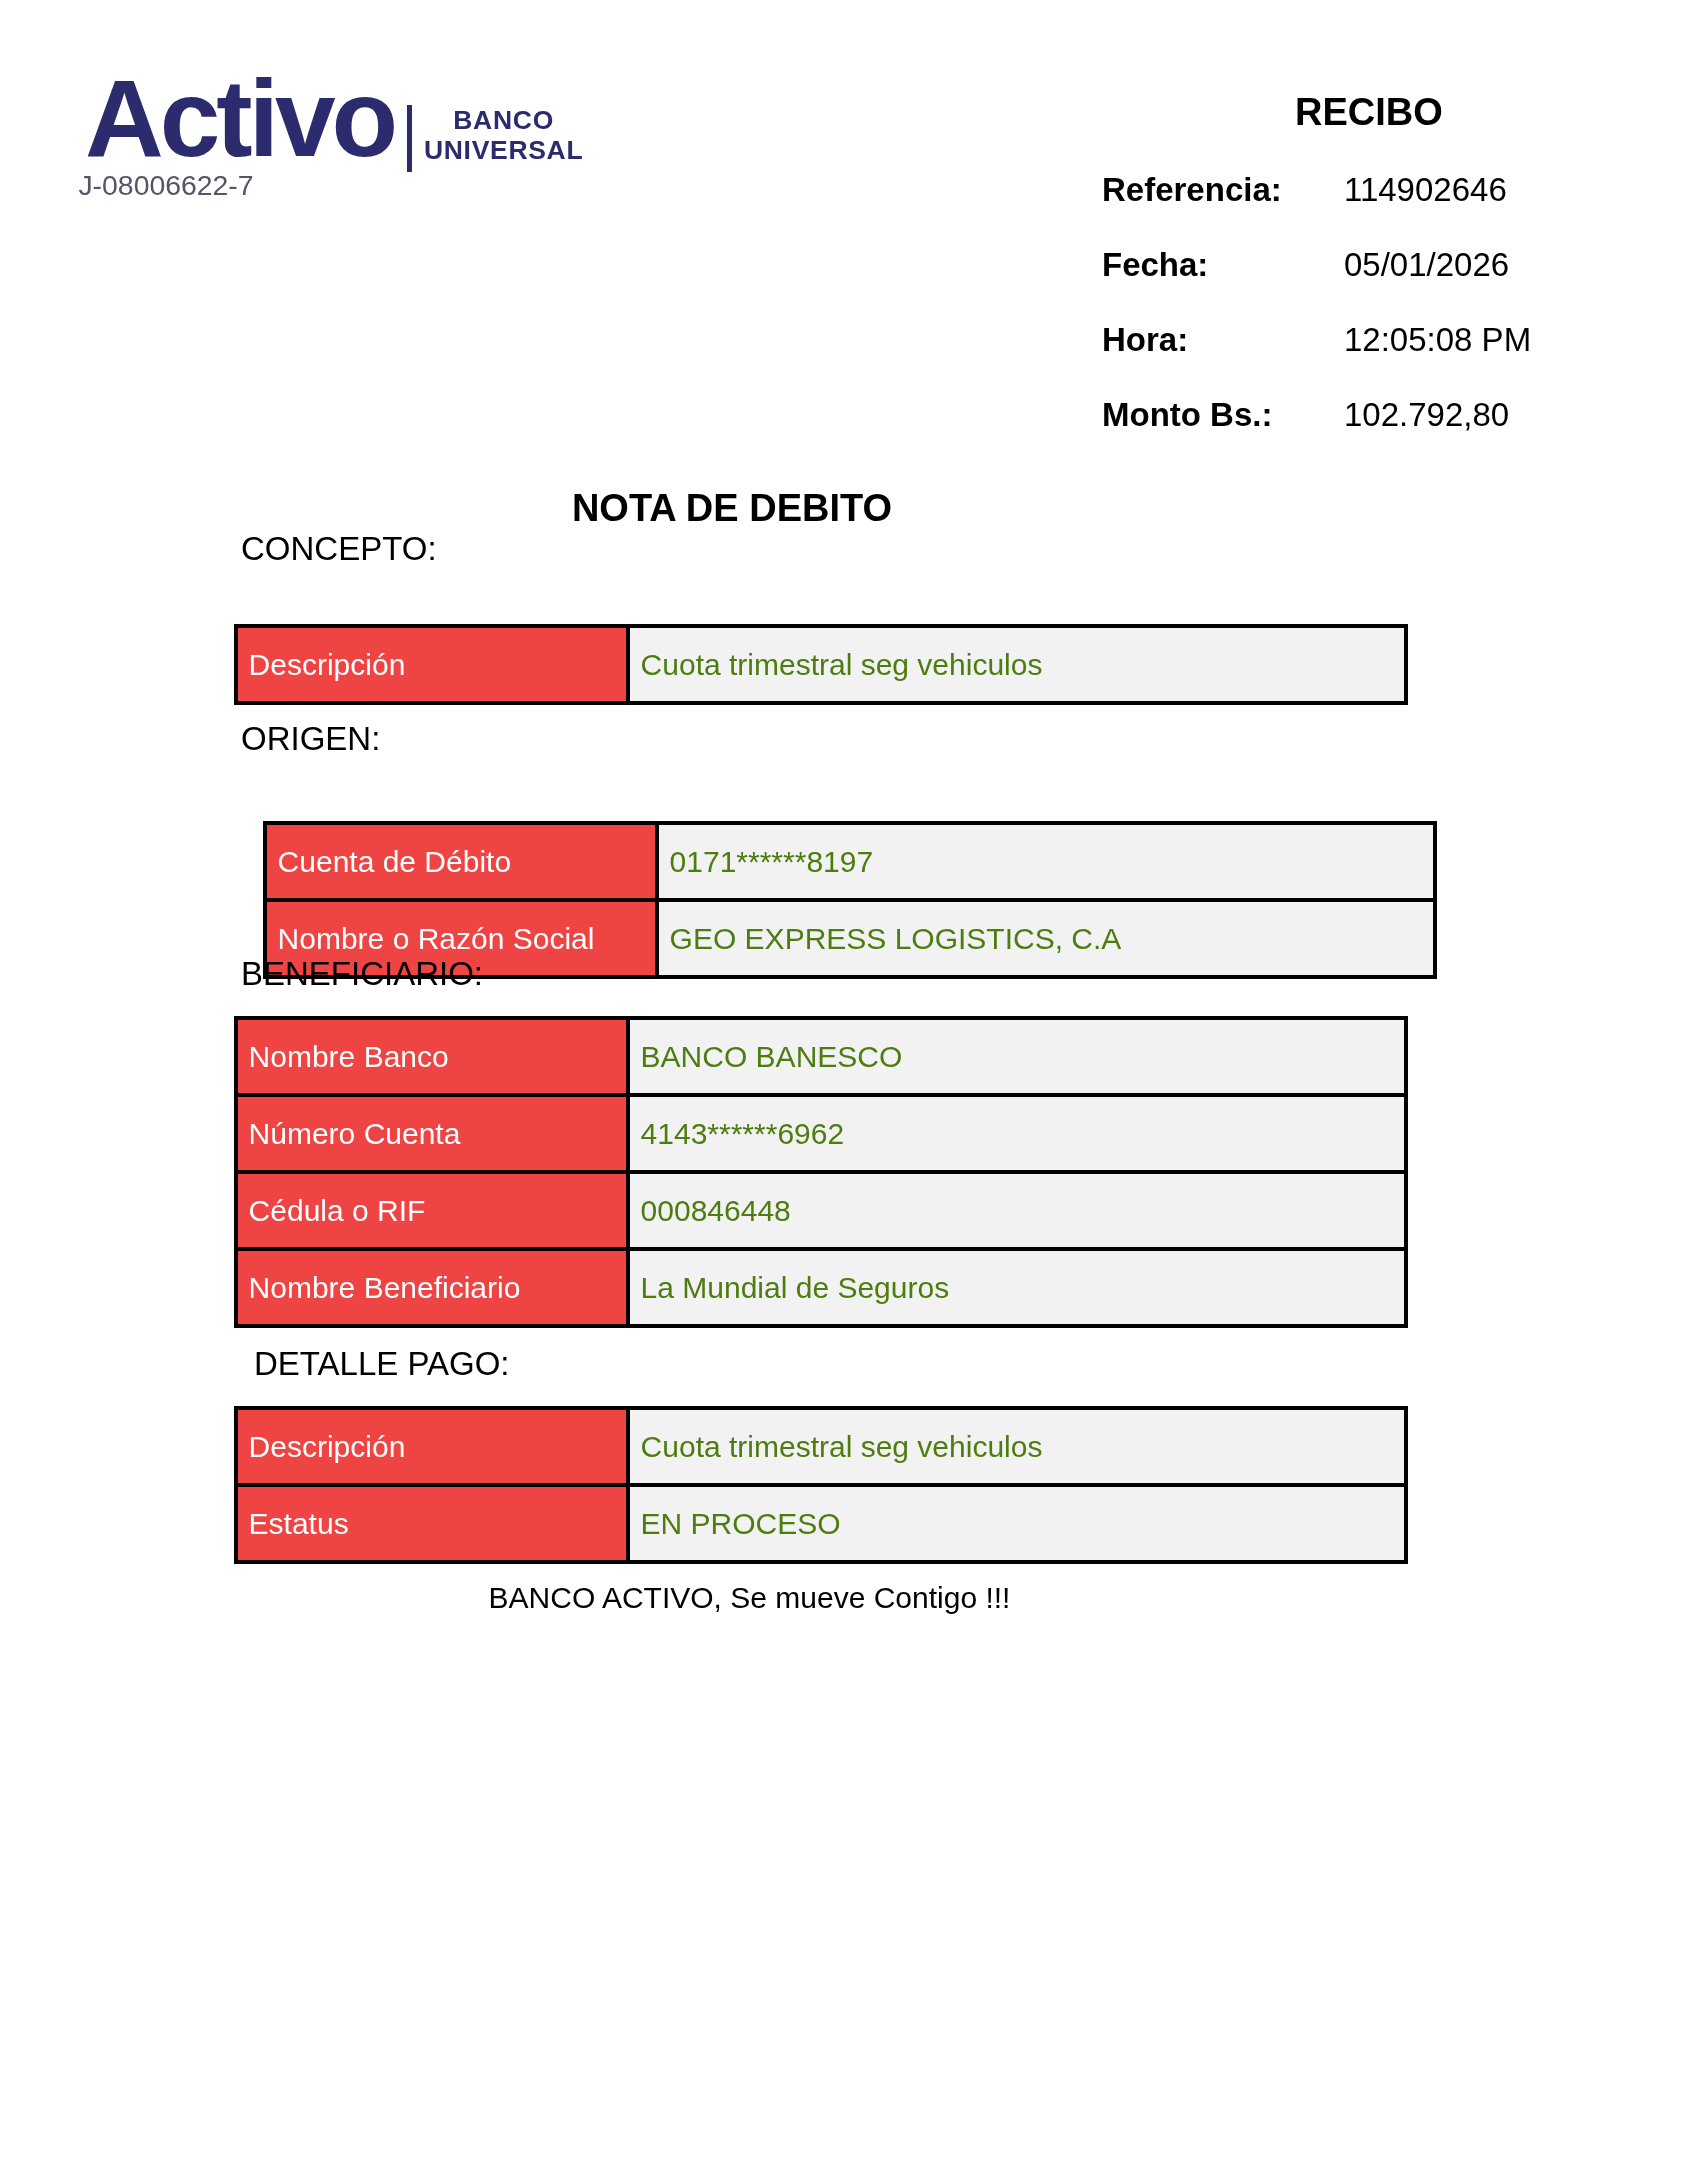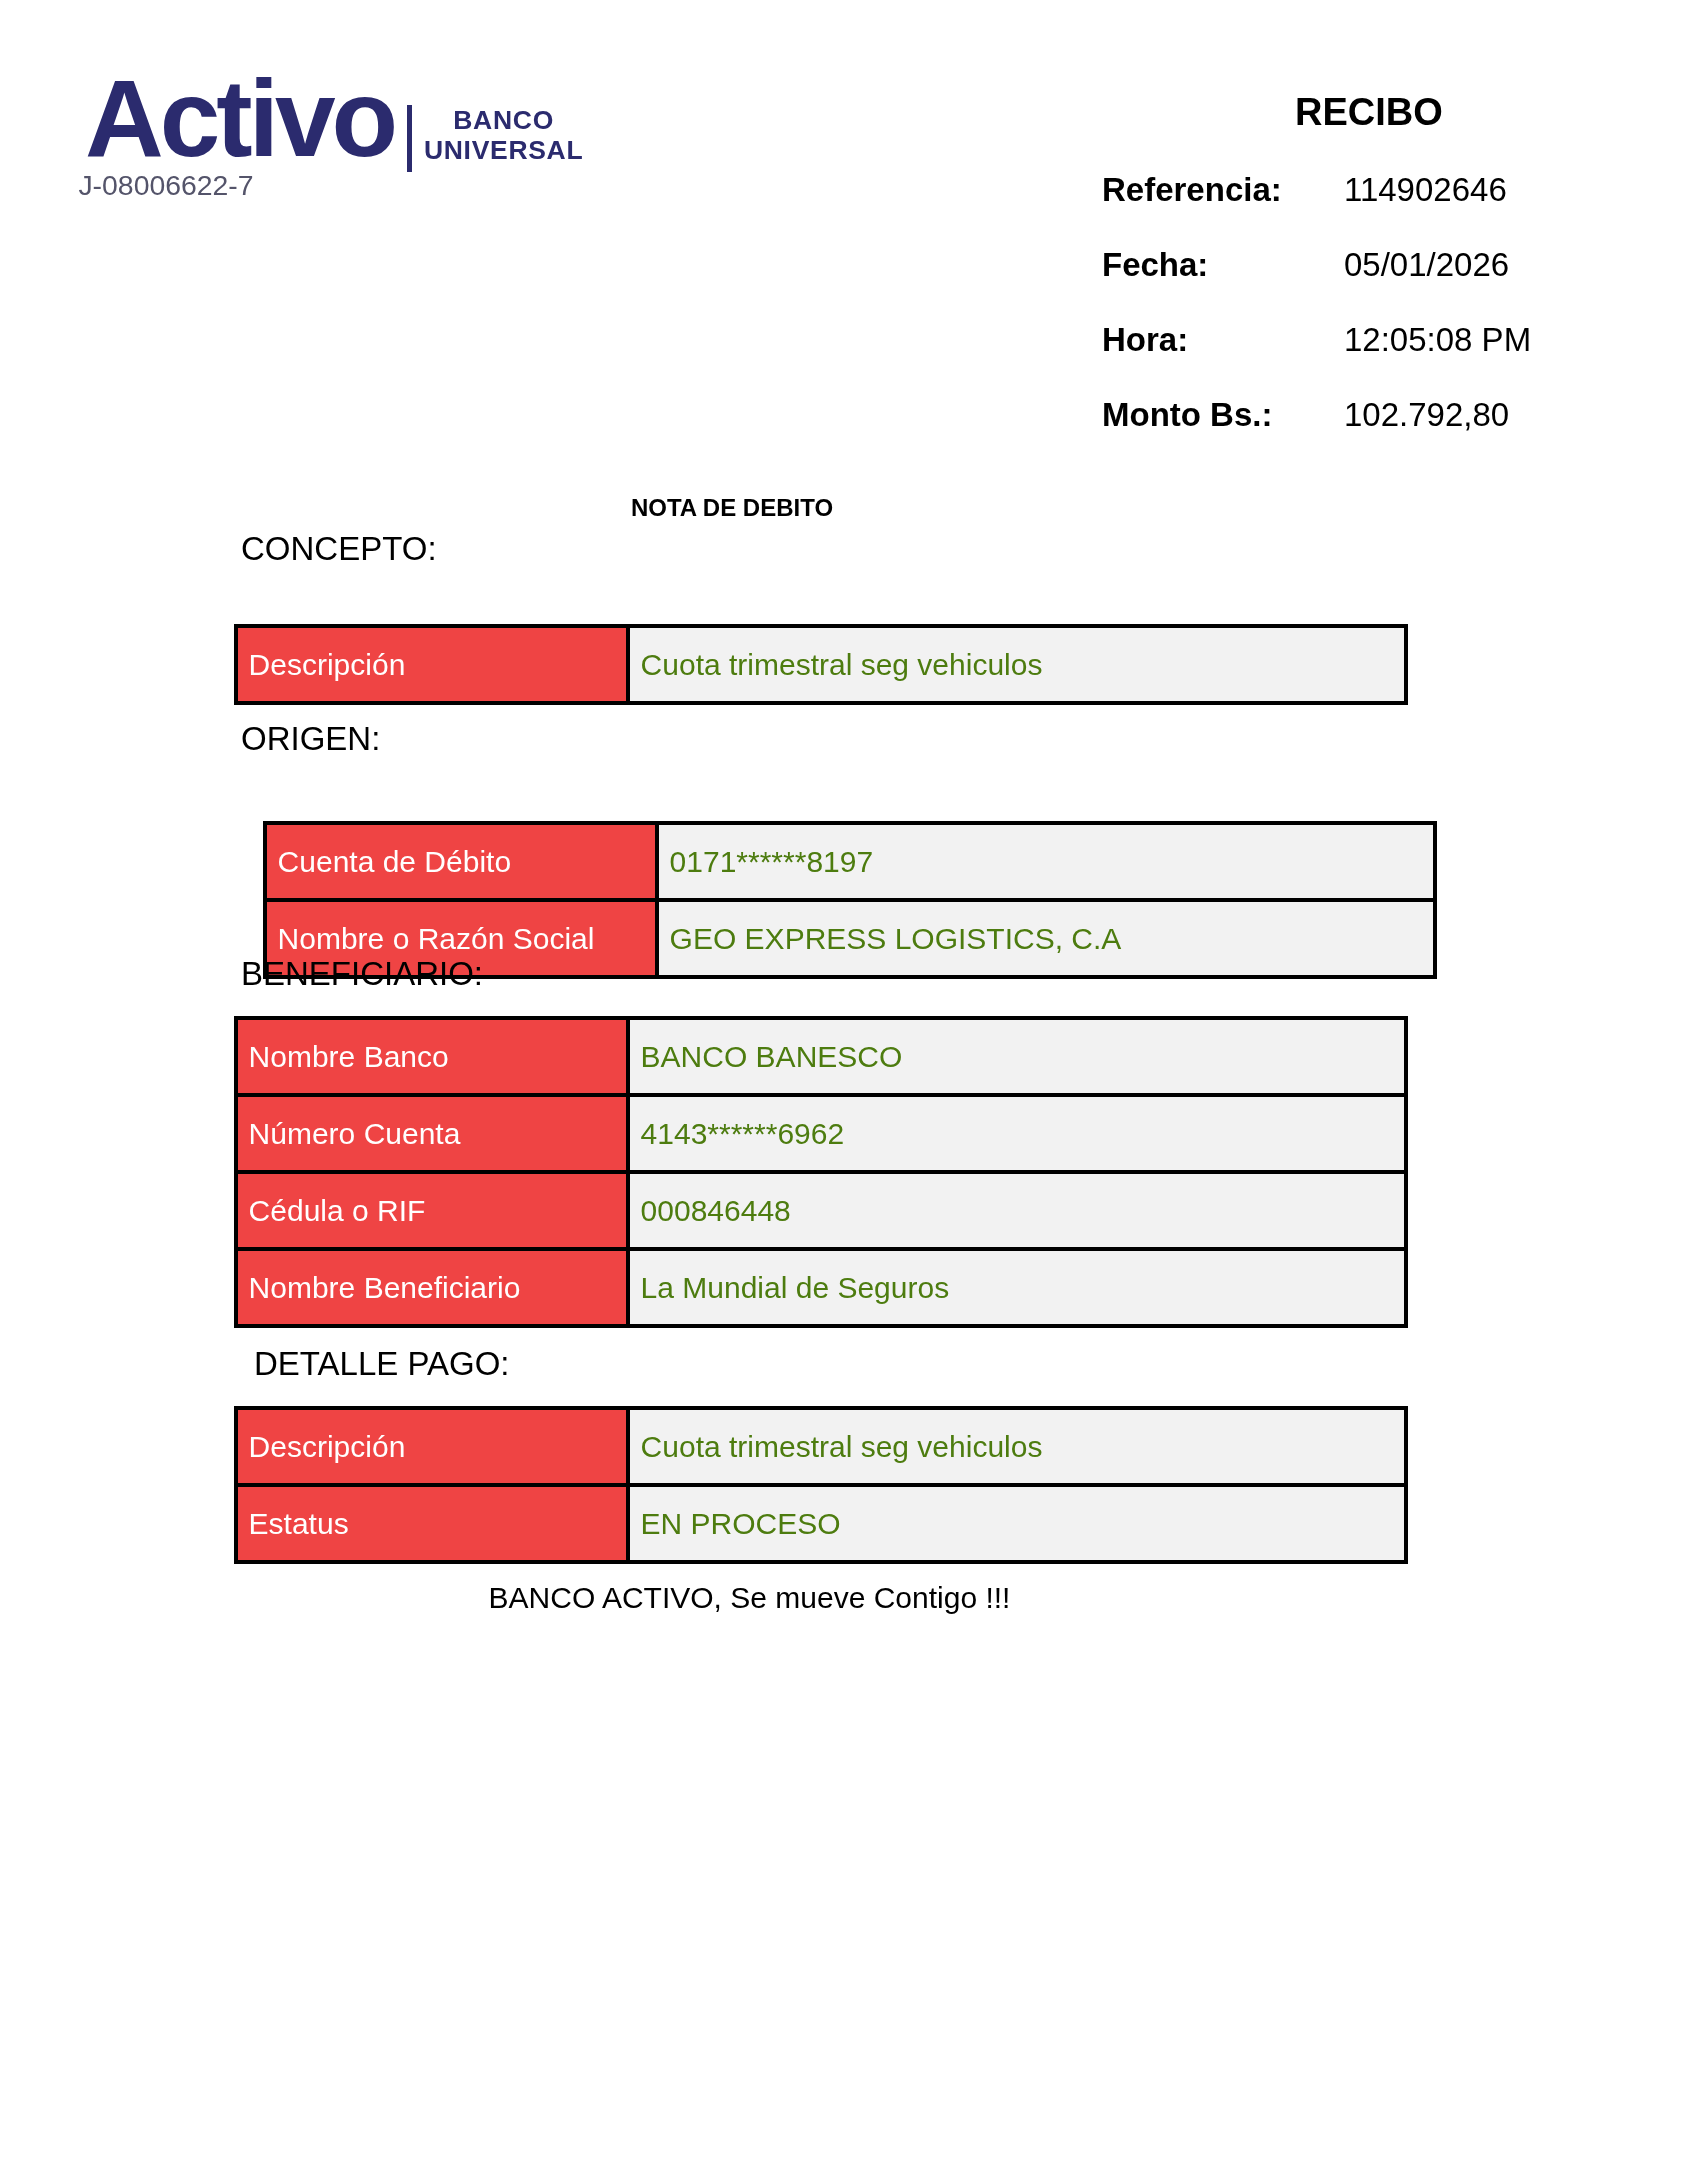--- a/index.html
+++ b/index.html
@@ -38,21 +38,21 @@
     position:absolute; left:1295px; top:91px;
     font-size:38px; font-weight:bold; line-height:42px;
   }
   .hrow { position:absolute; left:1102px; width:503px; font-size:33px; line-height:42px; white-space:nowrap; }
   .hrow .hlabel { font-weight:bold; }
   .hrow .hvalue { position:absolute; left:198px; font-weight:normal;margin-left:44px; }
 
   
   .doc-title {
     position:absolute; left:0; top:487px; width:1464px;
-    text-align:center; font-size:24px; font-weight:bold; line-height:42px;
+    text-align:center; font-size:38px; font-weight:bold; line-height:42px;
   }
 
   
   .section-title {
     position:absolute; left:241px;
     font-size:33px; line-height:41px; font-weight:normal; white-space:nowrap;
   }
   table.data-table {
     position:absolute; left:234px; width:1174px;
     border-collapse:collapse; table-layout:fixed;

